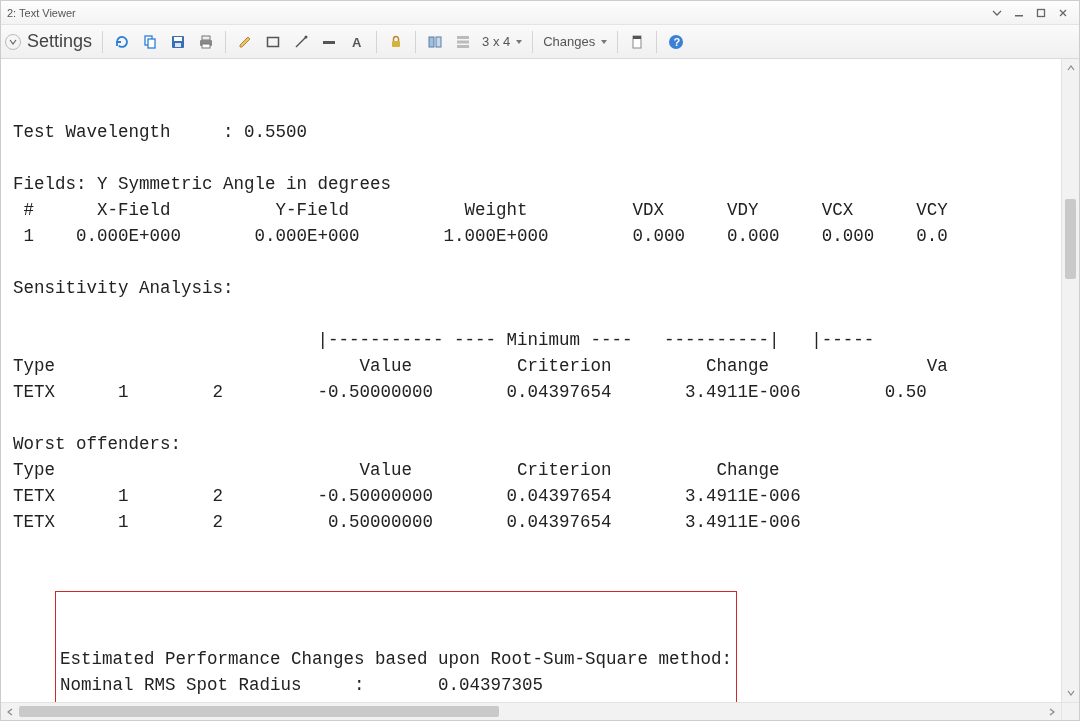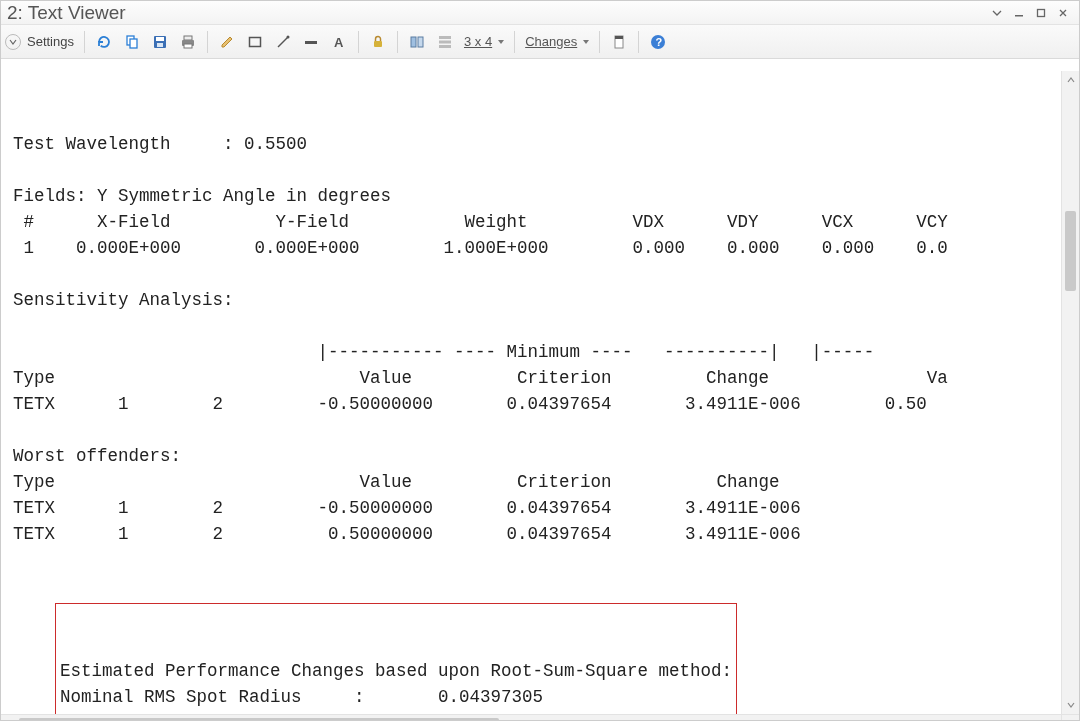--- a/index.html
+++ b/index.html
@@ -14,21 +14,21 @@
     border: 1px solid #ccc;
   }
   .titlebar {
     height: 24px;
     display: flex;
     align-items: center;
     padding: 0 6px;
     background: linear-gradient(#fdfdfd,#f3f3f3);
     border-bottom: 1px solid #e3e3e3;
     color: #555;
-    font-size: 19px;
+    font-size: 11px;
   }
   .titlebar .title { flex: 1; }
   .winbtn {
     width: 20px;
     height: 16px;
     margin-left: 2px;
     display: inline-flex;
     align-items: center;
     justify-content: center;
     color: #666;
@@ -56,35 +56,34 @@
     color: #555;
   }
   .tb-sep {
     width: 1px; height: 22px; background: #d4d4d4; margin: 0 4px;
   }
   .tb-chevron {
     width: 16px; height: 16px; border: 1px solid #bbb; border-radius: 50%;
     display: inline-flex; align-items: center; justify-content: center;
     margin-right: 4px; color: #666; font-size: 10px;
   }
-  .tb-label { font-size: 13px; color: #444; padding-right: 4px; }
+  .tb-label { font-size: 18px; color: #444; padding-right: 4px; }
   .tb-text {
     font-size: 13px; color: #555; padding: 0 4px;
-    display: inline-flex; align-items: center; gap: 4px; text-decoration: underline;
+    display: inline-flex; align-items: center; gap: 4px;
   }
   .caret {
     width: 0; height: 0; border-left: 3px solid transparent;
     border-right: 3px solid transparent; border-top: 4px solid #777;
     margin-left: 2px;
   }
   .content-wrap {
     position: relative;
     height: calc(100% - 24px - 34px - 18px);
     overflow: hidden;
-    margin-top: 12px;
   }
   .content {
     position: absolute;
     inset: 0 18px 0 0;
     padding: 8px 6px 8px 12px;
     font-family: Consolas, "Courier New", monospace;
     font-size: 17.5px;
     line-height: 26px;
     white-space: pre;
     color: #222;

